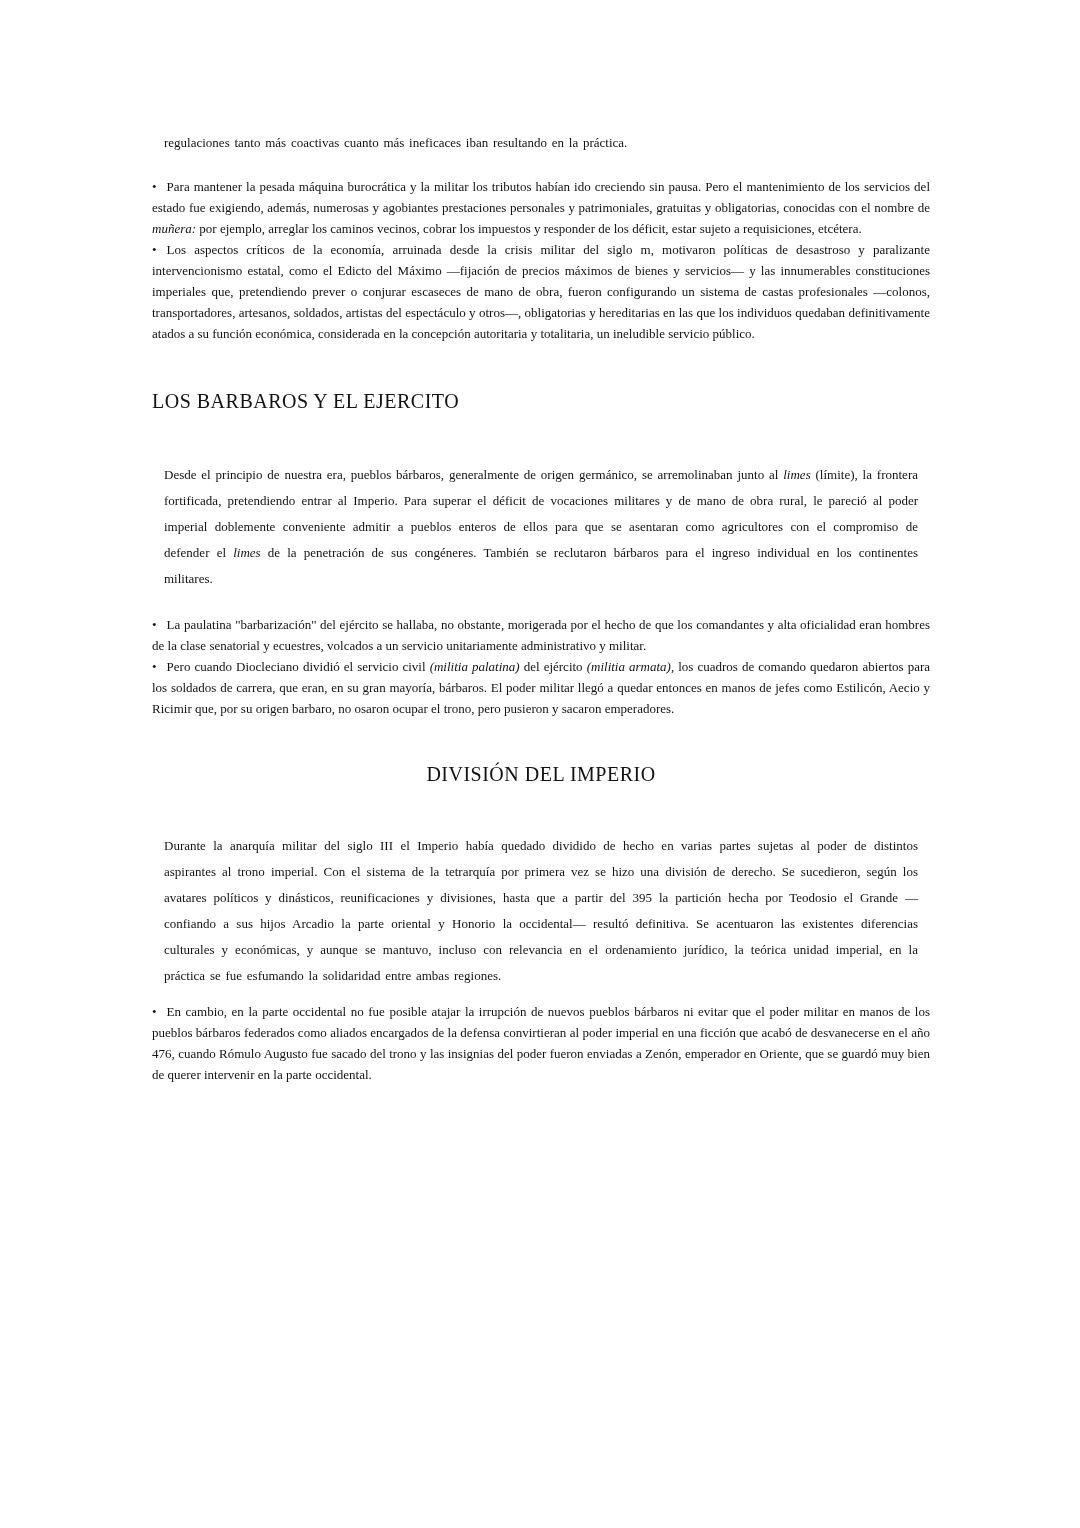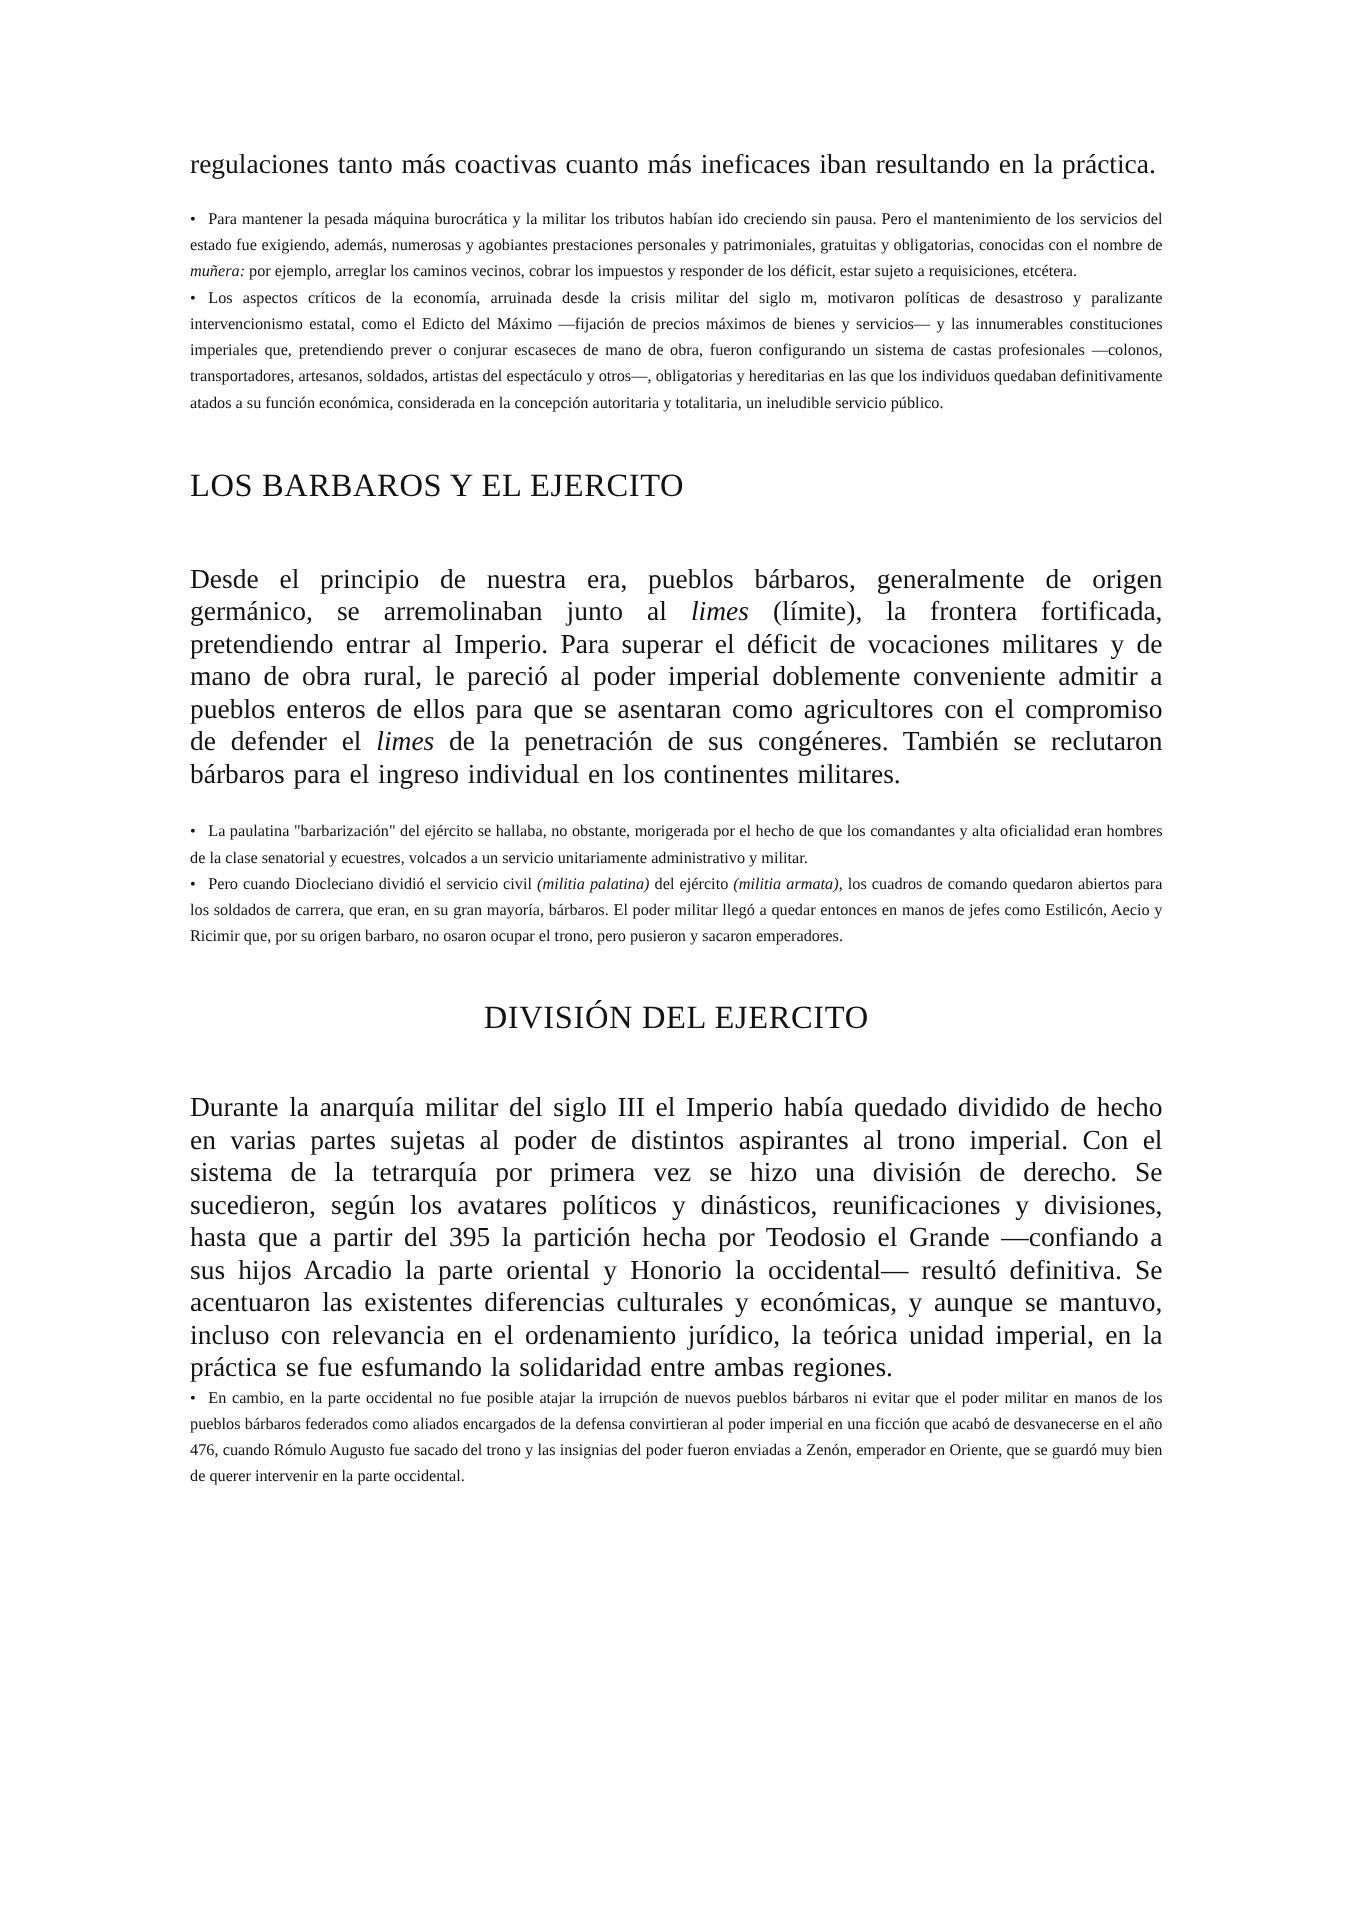--- a/index.html
+++ b/index.html
@@ -11,35 +11,35 @@
     font-family: "Liberation Serif", "DejaVu Serif", serif;
     overflow: hidden;
   }
   .page {
     box-sizing: border-box;
     width: 1080px;
     height: 1528px;
     padding: 118px 150px 40px 152px;
   }
   .p-large {
-    margin: 0;
-    font-size: 22px;
+    margin: 12px;
+    font-size: 13px;
     line-height: 26px;
     text-align: justify;
     word-spacing: 1.5px;
   }
   .p-small {
     margin: 0;
     font-size: 13px;
     line-height: 21px;
     text-align: justify;
   }
   .h-left, .h-center {
     margin: 0;
-    font-size: 26px;
+    font-size: 20px;
     line-height: 30px;
     font-weight: 400;
     letter-spacing: 0.5px;
   }
   .h-center { text-align: center; }
   .bullet { padding-right: 10px; }
   i { font-style: italic; }
 
   
   [data-name="bullet-tributos"]       { margin-top: 20px; }
@@ -54,16 +54,16 @@
 <body>
 
 <div class="page" data-name="document-page">
     <p class="p-large" data-name="para-continuation"><span data-name="text-segment">regulaciones tanto más coactivas cuanto más ineficaces iban resultando en la práctica.</span></p>
     <p class="p-small" data-name="bullet-tributos"><span class="bullet" data-name="bullet-marker">•</span><span data-name="text-segment">Para mantener la pesada máquina burocrática y la militar los tributos habían ido creciendo sin pausa. Pero el mantenimiento de los servicios del estado fue exigiendo, además, numerosas y agobiantes prestaciones personales y patrimoniales, gratuitas y obligatorias, conocidas con el nombre de </span><i data-name="italic-segment">muñera:</i><span data-name="text-segment"> por ejemplo, arreglar los caminos vecinos, cobrar los impuestos y responder de los déficit, estar sujeto a requisiciones, etcétera.</span></p>
     <p class="p-small" data-name="bullet-economia"><span class="bullet" data-name="bullet-marker">•</span><span data-name="text-segment">Los aspectos críticos de la economía, arruinada desde la crisis militar del siglo m, motivaron políticas de desastroso y paralizante intervencionismo estatal, como el Edicto del Máximo —fijación de precios máximos de bienes y servicios— y las innumerables constituciones imperiales que, pretendiendo prever o conjurar escaseces de mano de obra, fueron configurando un sistema de castas profesionales —colonos, transportadores, artesanos, soldados, artistas del espectáculo y otros—, obligatorias y hereditarias en las que los individuos quedaban definitivamente atados a su función económica, considerada en la concepción autoritaria y totalitaria, un ineludible servicio público.</span></p>
     <h2 class="h-left" data-name="heading-barbaros"><span data-name="heading-text">LOS BARBAROS Y EL EJERCITO</span></h2>
     <p class="p-large" data-name="para-barbaros"><span data-name="text-segment">Desde el principio de nuestra era, pueblos bárbaros, generalmente de origen germánico, se arremolinaban junto al </span><i data-name="italic-segment">limes</i><span data-name="text-segment"> (límite), la frontera fortificada, pretendiendo entrar al Imperio. Para superar el déficit de vocaciones militares y de mano de obra rural, le pareció al poder imperial doblemente conveniente admitir a pueblos enteros de ellos para que se asentaran como agricultores con el compromiso de defender el </span><i data-name="italic-segment">limes</i><span data-name="text-segment"> de la penetración de sus congéneres. También se reclutaron bárbaros para el ingreso individual en los continentes militares.</span></p>
     <p class="p-small" data-name="bullet-barbarizacion"><span class="bullet" data-name="bullet-marker">•</span><span data-name="text-segment">La paulatina "barbarización" del ejército se hallaba, no obstante, morigerada por el hecho de que los comandantes y alta oficialidad eran hombres de la clase senatorial y ecuestres, volcados a un servicio unitariamente administrativo y militar.</span></p>
     <p class="p-small" data-name="bullet-diocleciano"><span class="bullet" data-name="bullet-marker">•</span><span data-name="text-segment">Pero cuando Diocleciano dividió el servicio civil </span><i data-name="italic-segment">(militia palatina)</i><span data-name="text-segment"> del ejército </span><i data-name="italic-segment">(militia armata),</i><span data-name="text-segment"> los cuadros de comando quedaron abiertos para los soldados de carrera, que eran, en su gran mayoría, bárbaros. El poder militar llegó a quedar entonces en manos de jefes como Estilicón, Aecio y Ricimir que, por su origen barbaro, no osaron ocupar el trono, pero pusieron y sacaron emperadores.</span></p>
-    <h2 class="h-center" data-name="heading-division"><span data-name="heading-text">DIVISIÓN DEL EJERCITO</span></h2>
+    <h2 class="h-center" data-name="heading-division"><span data-name="heading-text">DIVISIÓN DEL IMPERIO</span></h2>
     <p class="p-large" data-name="para-division"><span data-name="text-segment">Durante la anarquía militar del siglo III el Imperio había quedado dividido de hecho en varias partes sujetas al poder de distintos aspirantes al trono imperial. Con el sistema de la tetrarquía por primera vez se hizo una división de derecho. Se sucedieron, según los avatares políticos y dinásticos, reunificaciones y divisiones, hasta que a partir del 395 la partición hecha por Teodosio el Grande —confiando a sus hijos Arcadio la parte oriental y Honorio la occidental— resultó definitiva. Se acentuaron las existentes diferencias culturales y económicas, y aunque se mantuvo, incluso con relevancia en el ordenamiento jurídico, la teórica unidad imperial, en la práctica se fue esfumando la solidaridad entre ambas regiones.</span></p>
     <p class="p-small" data-name="bullet-occidental"><span class="bullet" data-name="bullet-marker">•</span><span data-name="text-segment">En cambio, en la parte occidental no fue posible atajar la irrupción de nuevos pueblos bárbaros ni evitar que el poder militar en manos de los pueblos bárbaros federados como aliados encargados de la defensa convirtieran al poder imperial en una ficción que acabó de desvanecerse en el año 476, cuando Rómulo Augusto fue sacado del trono y las insignias del poder fueron enviadas a Zenón, emperador en Oriente, que se guardó muy bien de querer intervenir en la parte occidental.</span></p>
   </div>
 
 </body></html>

